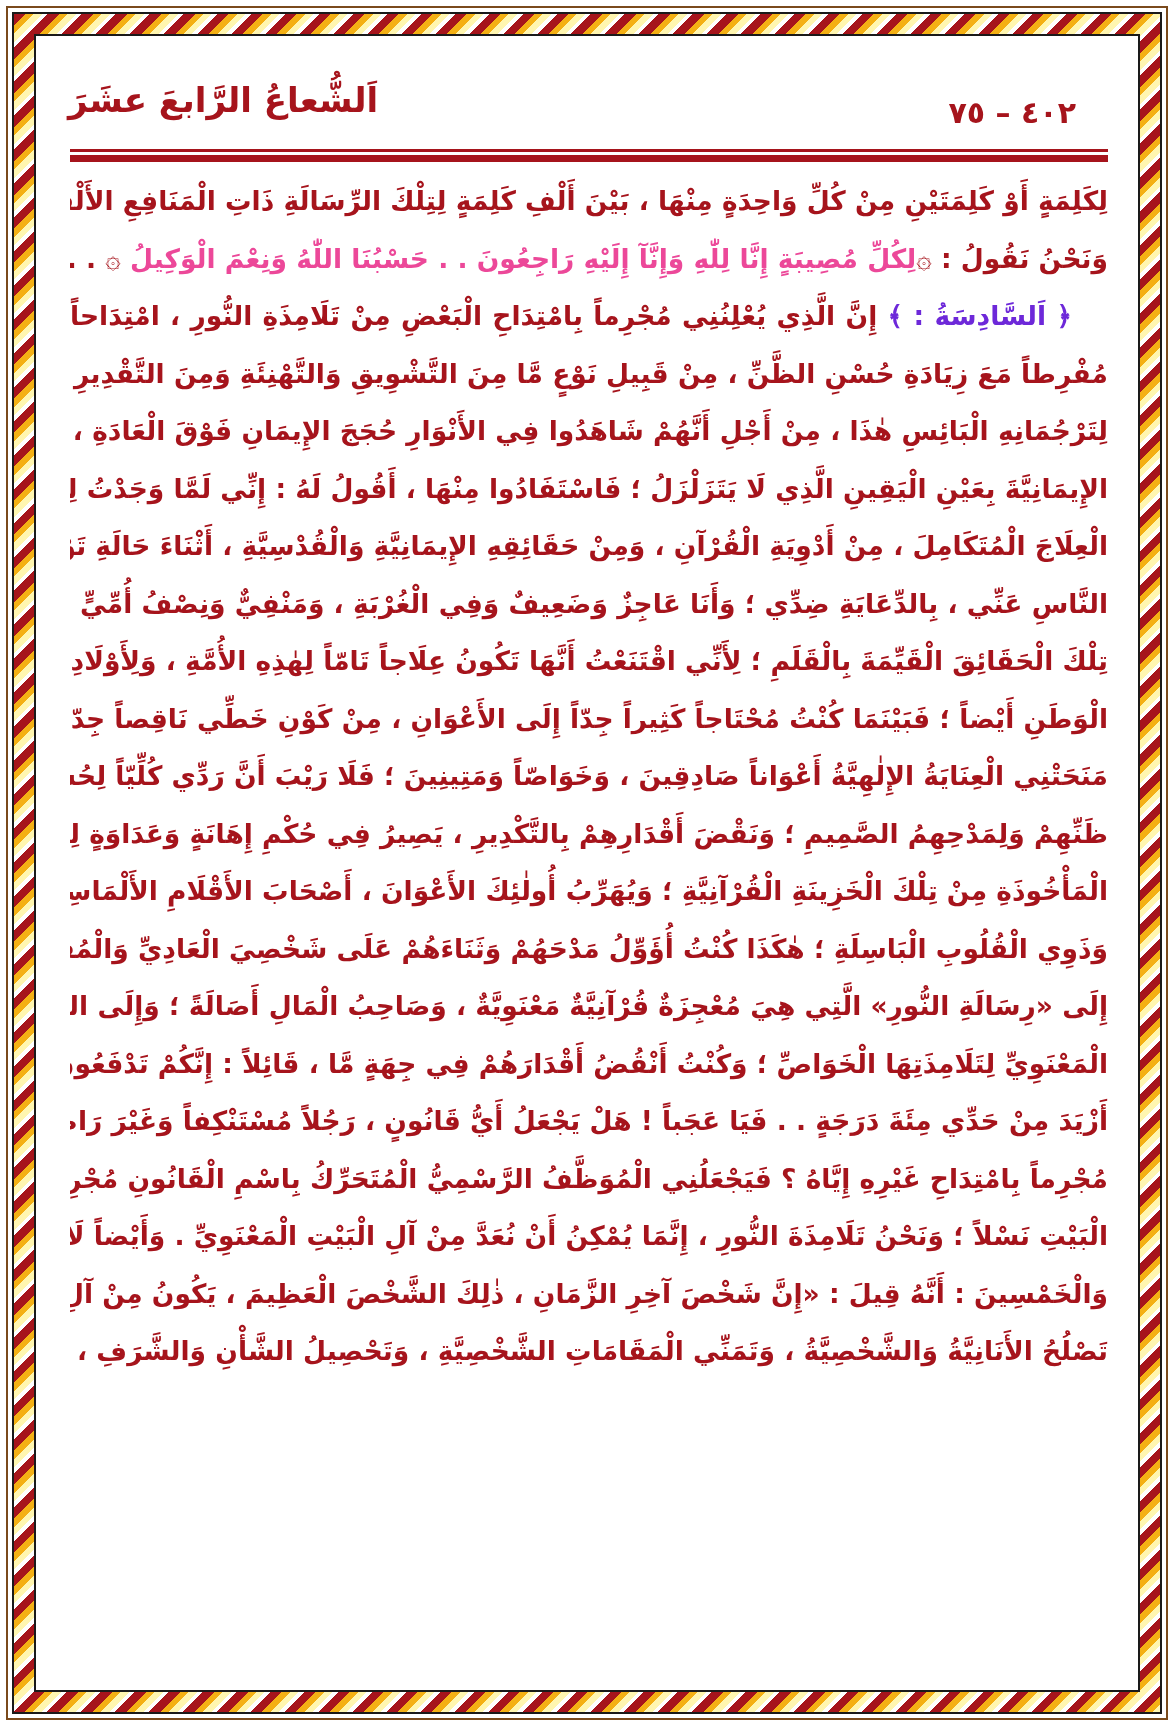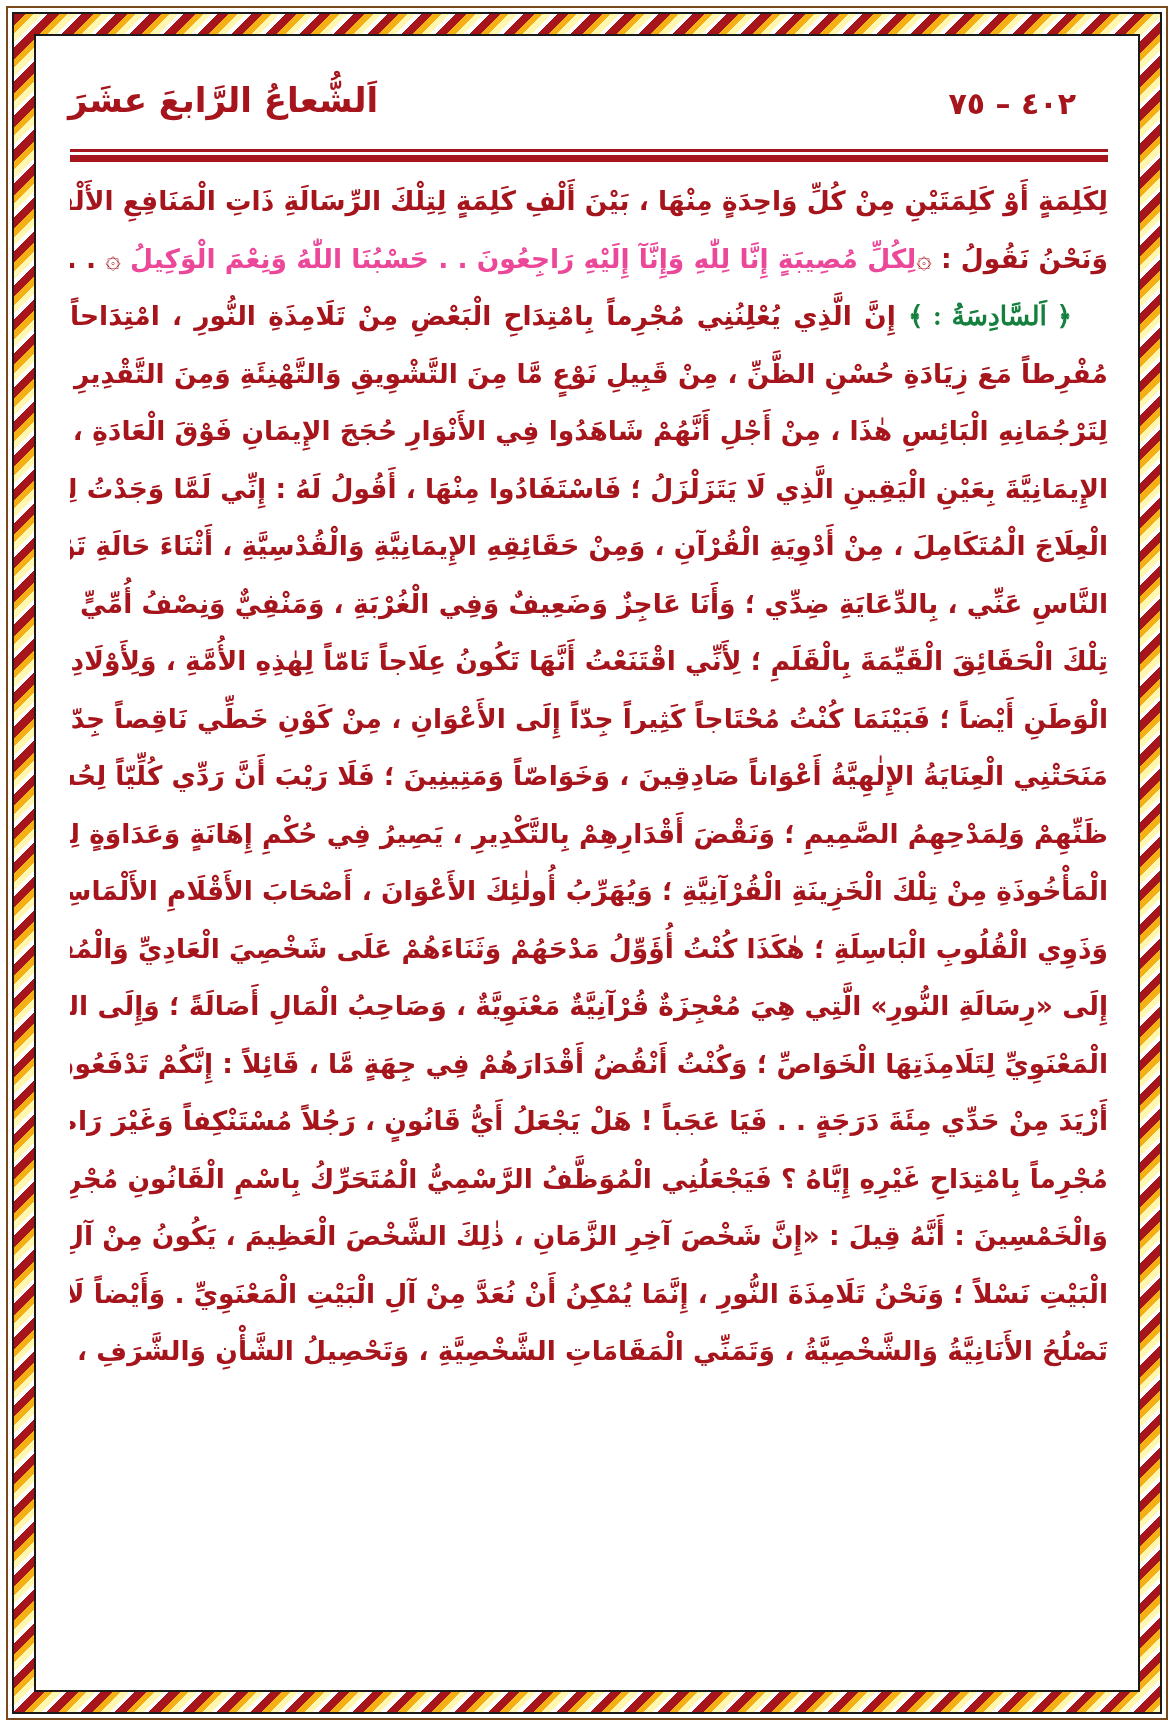--- a/index.html
+++ b/index.html
@@ -20,41 +20,41 @@
   }
   .page {
     position:absolute; left:36px; top:36px; right:36px; bottom:36px;
     background:#ffffff;
   }
   .header {
     position:absolute; left:32px; right:32px; top:44px; height:60px;
     direction:rtl;
   }
   .page-num {
-    position:absolute; right:30px; top:6px;
+    position:absolute; right:30px; top:15px;
     font-family:"DejaVu Sans", sans-serif; font-size:30px; font-weight:bold; color:#a6141c;
     direction:rtl;
   }
   .page-title {
     position:absolute; left:0; right:0; top:0; text-align:left;
     font-family:"DejaVu Sans", sans-serif; font-size:34px; font-weight:bold; color:#a6141c;
   }
   .rule-thin { position:absolute; left:34px; right:30px; top:113px; height:3px; background:#a6141c; }
   .rule-thick { position:absolute; left:34px; right:30px; top:119px; height:7px; background:#a6141c; }
   .body-text {
     position:absolute; left:34px; right:30px; top:136px;
     direction:rtl; text-align:justify; text-align-last:justify;
     font-family:"DejaVu Sans", sans-serif; font-size:26.5px; font-weight:bold; color:#a6141c;
   }
   .line { display:block; height:57.5px; line-height:57.5px; white-space:nowrap; overflow:hidden; text-align:justify; text-align-last:justify; }
   .line.last { text-align-last:right; }
   .line.indent { padding-right:36px; }
   .verse { color:#ec4899; }
   .orn { color:#a6141c; font-weight:normal; }
-  .section-label { color:#15803d;font-family:Liberation Serif, serif; }
+  .section-label { color:#6d28d9; }
 </style>
 </head>
 <body>
 
 <div class="frame-outer">
   <div class="frame-band">
     <div class="frame-inner-brown"></div>
   </div>
 </div>
 
@@ -78,17 +78,17 @@
     <span class="line">تِلْكَ الْحَقَائِقَ الْقَيِّمَةَ بِالْقَلَمِ ؛ لِأَنِّي اقْتَنَعْتُ أَنَّهَا تَكُونُ عِلَاجاً تَامّاً لِهٰذِهِ الأُمَّةِ ، وَلِأَوْلَادِ هٰذَا</span>
     <span class="line">الْوَطَنِ أَيْضاً ؛ فَبَيْنَمَا كُنْتُ مُحْتَاجاً كَثِيراً جِدّاً إِلَى الأَعْوَانِ ، مِنْ كَوْنِ خَطِّي نَاقِصاً جِدّاً ،</span>
     <span class="line">مَنَحَتْنِي الْعِنَايَةُ الإِلٰهِيَّةُ أَعْوَاناً صَادِقِينَ ، وَخَوَاصّاً وَمَتِينِينَ ؛ فَلَا رَيْبَ أَنَّ رَدِّي كُلِّيّاً لِحُسْنِ</span>
     <span class="line">ظَنِّهِمْ وَلِمَدْحِهِمُ الصَّمِيمِ ؛ وَنَقْضَ أَقْدَارِهِمْ بِالتَّكْدِيرِ ، يَصِيرُ فِي حُكْمِ إِهَانَةٍ وَعَدَاوَةٍ لِلأَنْوَارِ</span>
     <span class="line">الْمَأْخُوذَةِ مِنْ تِلْكَ الْخَزِينَةِ الْقُرْآنِيَّةِ ؛ وَيُهَرِّبُ أُولٰئِكَ الأَعْوَانَ ، أَصْحَابَ الأَقْلَامِ الأَلْمَاسِيَّةِ ،</span>
     <span class="line">وَذَوِي الْقُلُوبِ الْبَاسِلَةِ ؛ هٰكَذَا كُنْتُ أُؤَوِّلُ مَدْحَهُمْ وَثَنَاءَهُمْ عَلَى شَخْصِيَ الْعَادِيِّ وَالْمُفْلِسِ ،</span>
     <span class="line">إِلَى «رِسَالَةِ النُّورِ» الَّتِي هِيَ مُعْجِزَةٌ قُرْآنِيَّةٌ مَعْنَوِيَّةٌ ، وَصَاحِبُ الْمَالِ أَصَالَةً ؛ وَإِلَى الشَّخْصِ</span>
     <span class="line">الْمَعْنَوِيِّ لِتَلَامِذَتِهَا الْخَوَاصِّ ؛ وَكُنْتُ أَنْقُضُ أَقْدَارَهُمْ فِي جِهَةٍ مَّا ، قَائِلاً : إِنَّكُمْ تَدْفَعُونَ الْحِصَّةَ</span>
     <span class="line">أَزْيَدَ مِنْ حَدِّي مِئَةَ دَرَجَةٍ . . فَيَا عَجَباً ! هَلْ يَجْعَلُ أَيُّ قَانُونٍ ، رَجُلاً مُسْتَنْكِفاً وَغَيْرَ رَاضٍ ،</span>
     <span class="line last">مُجْرِماً بِامْتِدَاحِ غَيْرِهِ إِيَّاهُ ؟ فَيَجْعَلُنِي الْمُوَظَّفُ الرَّسْمِيُّ الْمُتَحَرِّكُ بِاسْمِ الْقَانُونِ مُجْرِماً . .</span>
+    <span class="line">الْبَيْتِ نَسْلاً ؛ وَنَحْنُ تَلَامِذَةَ النُّورِ ، إِنَّمَا يُمْكِنُ أَنْ نُعَدَّ مِنْ آلِ الْبَيْتِ الْمَعْنَوِيِّ . وَأَيْضاً لَا</span>
     <span class="line">وَالْخَمْسِينَ : أَنَّهُ قِيلَ : «إِنَّ شَخْصَ آخِرِ الزَّمَانِ ، ذٰلِكَ الشَّخْصَ الْعَظِيمَ ، يَكُونُ مِنْ آلِ</span>
-    <span class="line">الْبَيْتِ نَسْلاً ؛ وَنَحْنُ تَلَامِذَةَ النُّورِ ، إِنَّمَا يُمْكِنُ أَنْ نُعَدَّ مِنْ آلِ الْبَيْتِ الْمَعْنَوِيِّ . وَأَيْضاً لَا</span>
     <span class="line">تَصْلُحُ الأَنَانِيَّةُ وَالشَّخْصِيَّةُ ، وَتَمَنِّي الْمَقَامَاتِ الشَّخْصِيَّةِ ، وَتَحْصِيلُ الشَّأْنِ وَالشَّرَفِ ، فِي</span>
   </div>
 </div>
 
 </body></html>

